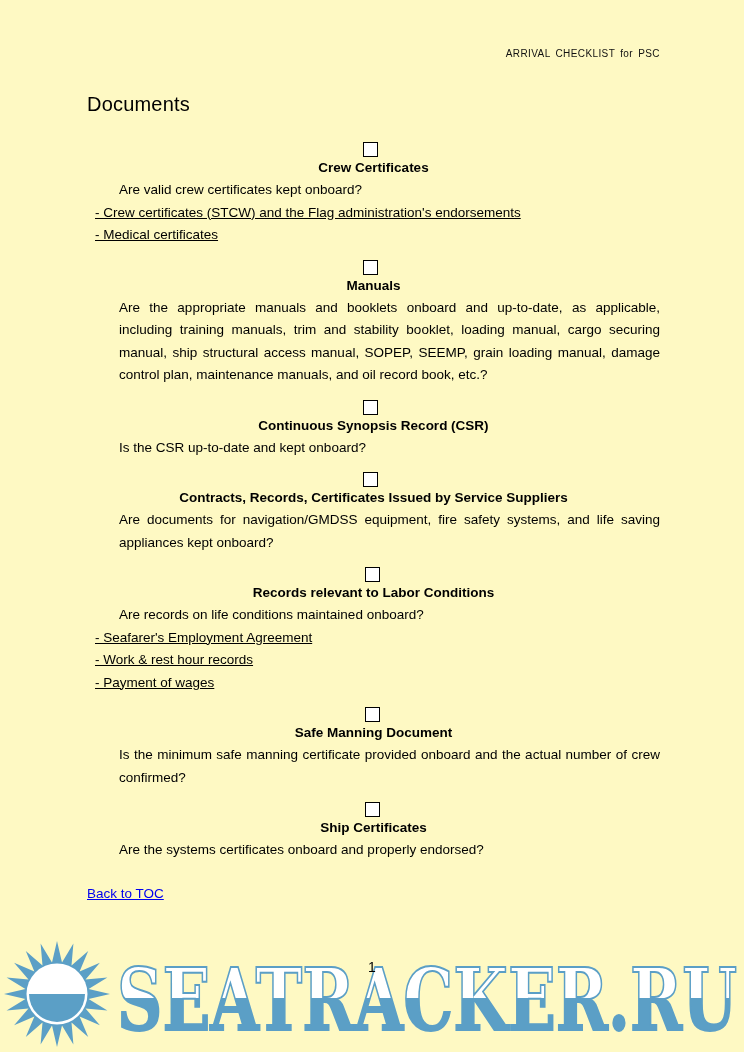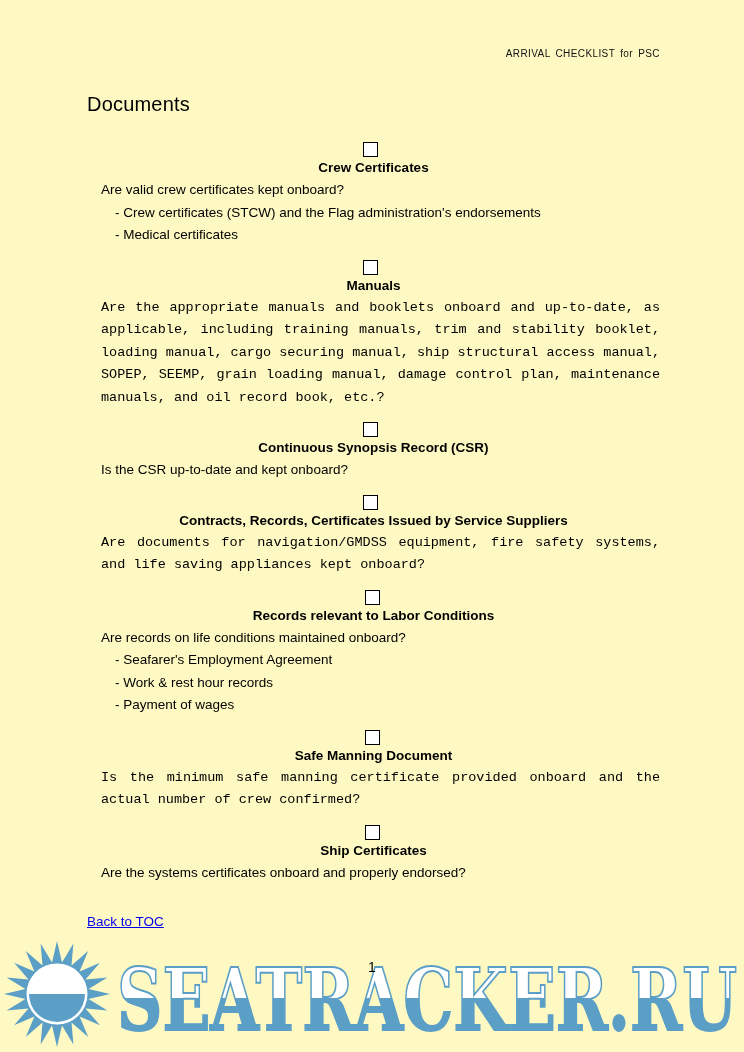--- a/index.html
+++ b/index.html
@@ -41,32 +41,33 @@
     flex:0 0 auto;
     width:13px; height:13px;
     border:1.6px solid #000;
     background:#fff;
     margin-right:6px;
     display:inline-block;
   }
   .item.tight .checkbox { margin-right:2px; }
 
   .question {
-    margin-left:14px;
+    margin-left:32px;
     font-size:13.5px;
     line-height:22.5px;
   }
-  .question.justify { text-align:justify;font-family:Liberation Mono, monospace; }
+  .question.justify { text-align:justify; }
   .bullet {
-    margin-left:28px;
+    margin-left:8px;
     font-size:13.5px;
     line-height:22.5px;
+    text-decoration:underline;
   }
 
-  .back-link-wrap { margin-top:28px; }
+  .back-link-wrap { margin-top:22px; }
   .back-link {
     color:#0000EE;
     text-decoration:underline;
     font-size:13.5px;
     cursor:pointer;
   }
 
   .page-number {
     position:absolute;
     left:368px; top:959px;

